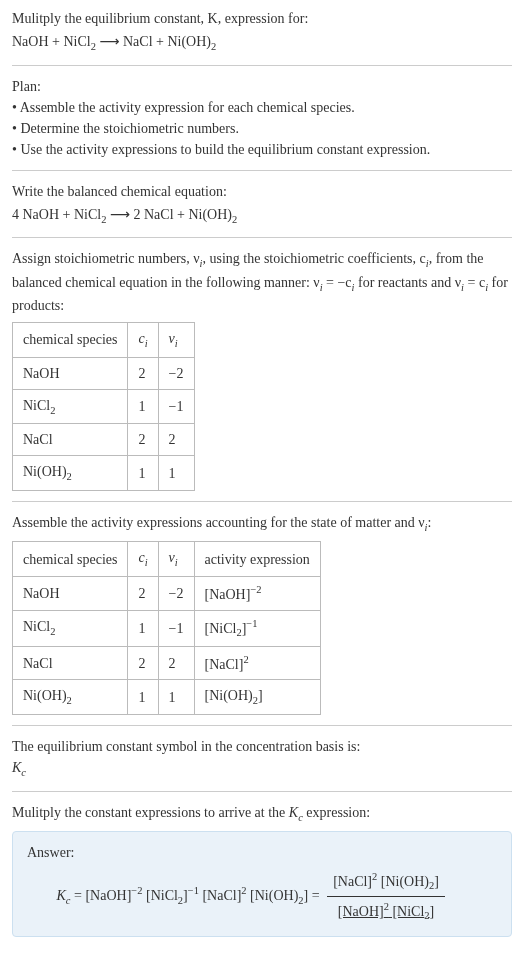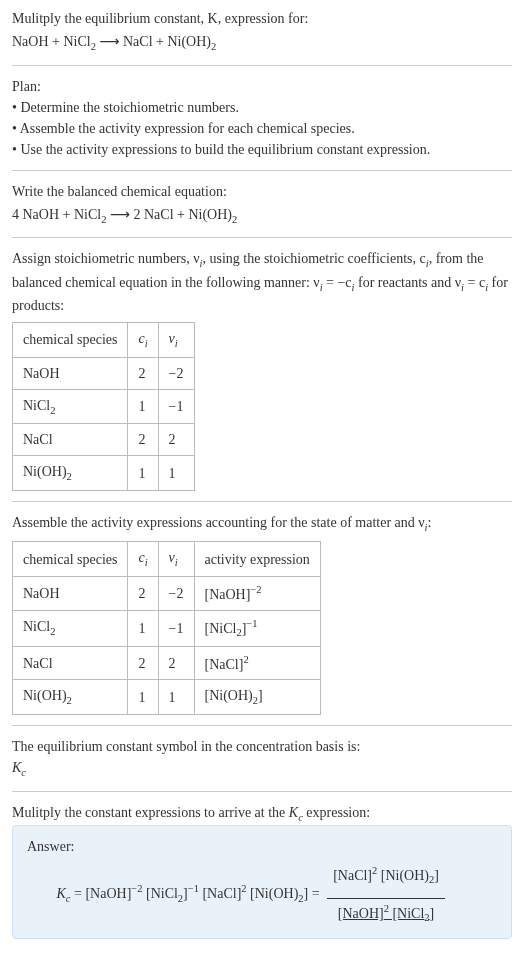--- a/index.html
+++ b/index.html
@@ -32,28 +32,29 @@
     border: 1px solid #bbb;
     padding: 5px 10px;
     text-align: left;
     font-weight: normal;
   }
   .answer-box {
     background: #eaf2f9;
     border: 1px solid #cce0f0;
     border-radius: 4px;
     padding: 10px 14px;
+    margin-top: 6px;
   }
   .frac {
     display: inline-block;
     vertical-align: middle;
     text-align: center;
     margin: 0 4px;
   }
-  .frac .num { display:block; border-bottom:1px solid #333; padding:0 6px 10px; }
+  .frac .num { display:block; border-bottom:1px solid #333; padding:0 6px 2px; }
   .frac .den { display:block; padding:2px 6px 0;text-decoration:underline; }
   .eq-line { margin: 2px 0; }
 </style>
 </head>
 <body>
 
 <div class="section">
   <div>
     <span>Mulitply the equilibrium constant, K, expression for:</span>
   </div>
@@ -61,22 +62,22 @@
     <span>NaOH + NiCl</span><span class="sub">2</span>
     <span> ⟶ </span>
     <span>NaCl + Ni(OH)</span><span class="sub">2</span>
   </div>
 </div>
 
 <hr>
 
 <div class="section">
   <div>Plan:</div>
+  <div>• Assemble the activity expression for each chemical species.</div>
   <div>• Determine the stoichiometric numbers.</div>
-  <div>• Assemble the activity expression for each chemical species.</div>
   <div>• Use the activity expressions to build the equilibrium constant expression.</div>
 </div>
 
 <hr>
 
 <div class="section">
   <div>Write the balanced chemical equation:</div>
   <div class="eq-line">
     <span>4 NaOH + NiCl</span><span class="sub">2</span>
     <span> ⟶ </span>

